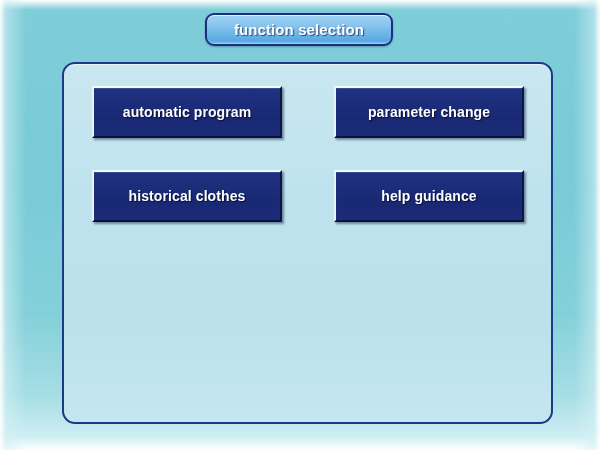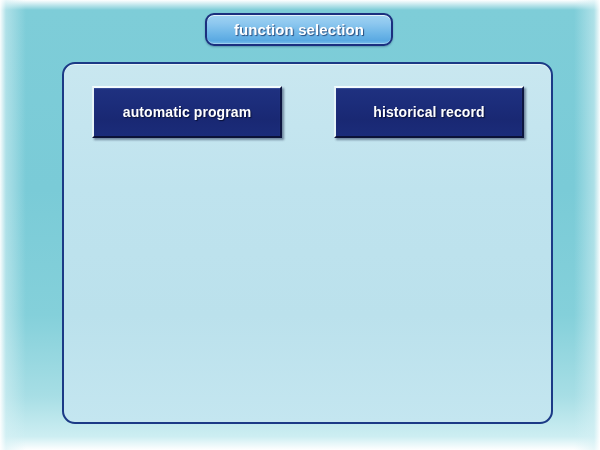--- a/index.html
+++ b/index.html
@@ -156,24 +156,30 @@
 
   <div class="panel">
     <div class="grid">
 
       <button class="fbtn">
         <span class="lbl">automatic program</span>
       </button>
 
 
 
+      <button class="fbtn">
+        <span class="lbl">parameter change</span>
+      </button>
 
 
 
       <button class="fbtn">
-        <span class="lbl">historical record</span>
+        <span class="lbl">historical clothes</span>
       </button>
 
+      <button class="fbtn">
+        <span class="lbl">help guidance</span>
+      </button>
 
     </div>
   </div>
 
 </div>
 
 </body></html>

